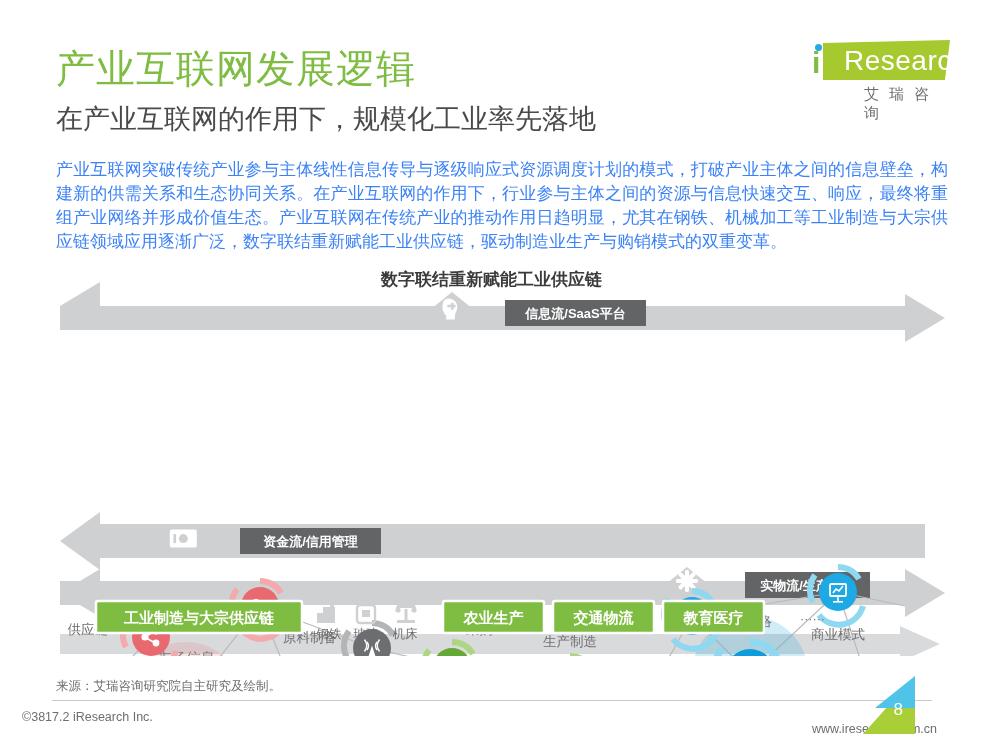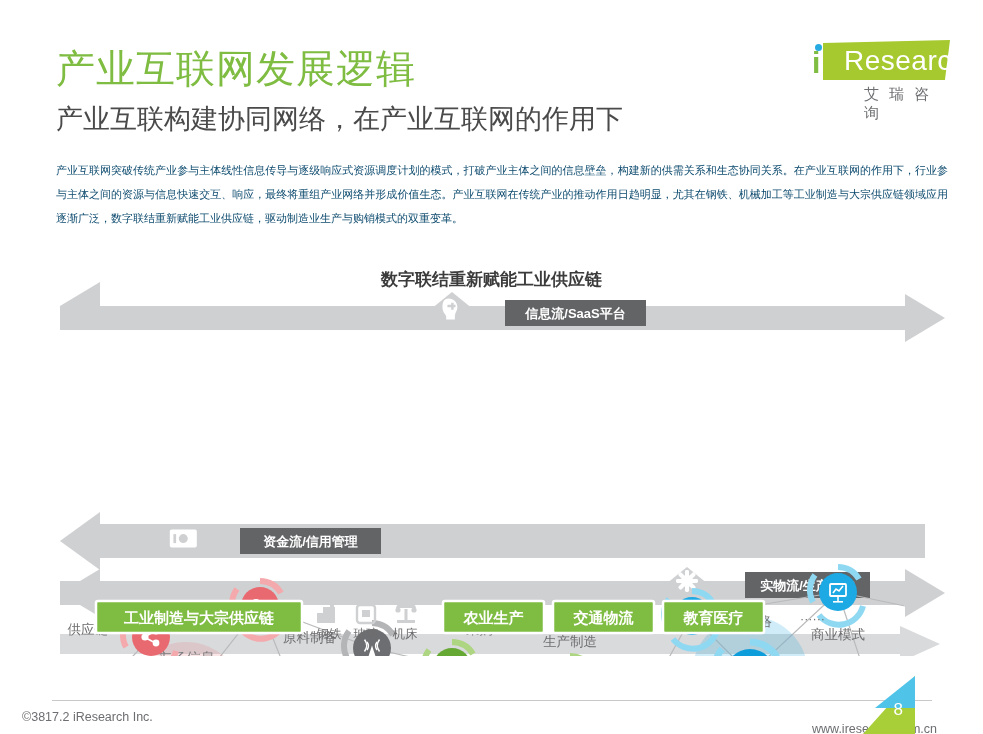--- a/index.html
+++ b/index.html
@@ -17,21 +17,21 @@
     position:absolute;left:56px;top:42px;
     font-size:39px;color:#7fbc42;letter-spacing:1px;
     white-space:nowrap;font-weight:400;
   }
   .title-sub{
     position:absolute;left:56px;top:101px;
     font-size:27px;color:#4a4a4a;white-space:nowrap;font-weight:400;
   }
   .body-text{
     position:absolute;left:56px;top:158px;width:892px;
-    font-size:11px;line-height:24px;color:#0c4a6e;
+    font-size:17px;line-height:24px;color:#3b82f6;
     text-align:justify;
   }
 
   
   .logo{position:absolute;left:806px;top:40px;width:144px;height:68px;}
   .logo-bar{
     position:absolute;left:17px;top:0px;width:127px;height:40px;
     background:#a5c92e;
     clip-path:polygon(0 3px,100% 0,96% 100%,0 100%);
   }
@@ -91,21 +91,21 @@
   .corner .c2{position:absolute;right:0;bottom:26px;width:0;height:0;
     border-left:40px solid transparent;border-bottom:32px solid #4fc3e8;}
   .pagenum{position:absolute;right:12px;bottom:14px;font-size:17px;color:#ffffff;}
 </style>
 </head>
 <body>
 
 <div class="page">
 
   <div class="title-main">产业互联网发展逻辑</div>
-  <div class="title-sub">产业互联构建协同网络，在产业互联网的作用下</div>
+  <div class="title-sub">在产业互联网的作用下，规模化工业率先落地</div>
   <div class="body-text">产业互联网突破传统产业参与主体线性信息传导与逐级响应式资源调度计划的模式，打破产业主体之间的信息壁垒，构建新的供需关系和生态协同关系。在产业互联网的作用下，行业参与主体之间的资源与信息快速交互、响应，最终将重组产业网络并形成价值生态。产业互联网在传统产业的推动作用日趋明显，尤其在钢铁、机械加工等工业制造与大宗供应链领域应用逐渐广泛，数字联结重新赋能工业供应链，驱动制造业生产与购销模式的双重变革。</div>
 
   <div class="logo">
     <div class="logo-bar"></div>
     <div class="logo-i">i</div>
     <div class="logo-dot"></div>
     <div class="logo-word">Research</div>
     <div class="logo-cn">艾瑞咨询</div>
   </div>
 
@@ -602,20 +602,21 @@
       <text class="pill-text" x="603.5" y="347" text-anchor="middle">交通物流</text>
 
       <rect x="663" y="325" width="101" height="32" rx="2" fill="#7fbc42" stroke="#ffffff" stroke-width="2.5"></rect>
       <text class="pill-text" x="713.5" y="347" text-anchor="middle">教育医疗</text>
 
       <text class="mini-text" x="800" y="347" fill="#bfc0c2">······</text>
     </g>
   </svg>
   </div>
 
+  <div class="source">来源：艾瑞咨询研究院自主研究及绘制。</div>
   <div class="rule"></div>
   <div class="copyright">©3817.2 iResearch Inc.</div>
   <div class="site">www.iresearch.com.cn</div>
   <div class="corner">
     <div class="c1"></div>
     <div class="c2"></div>
   </div>
   <div class="pagenum">8</div>
 
 </div>

